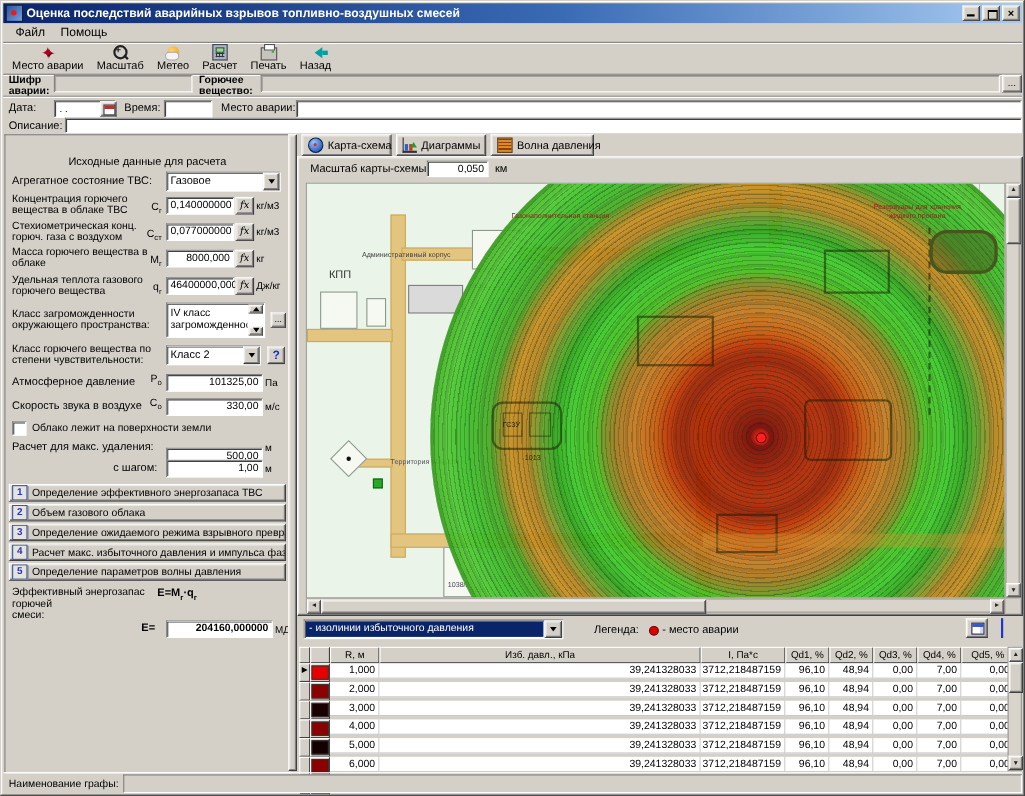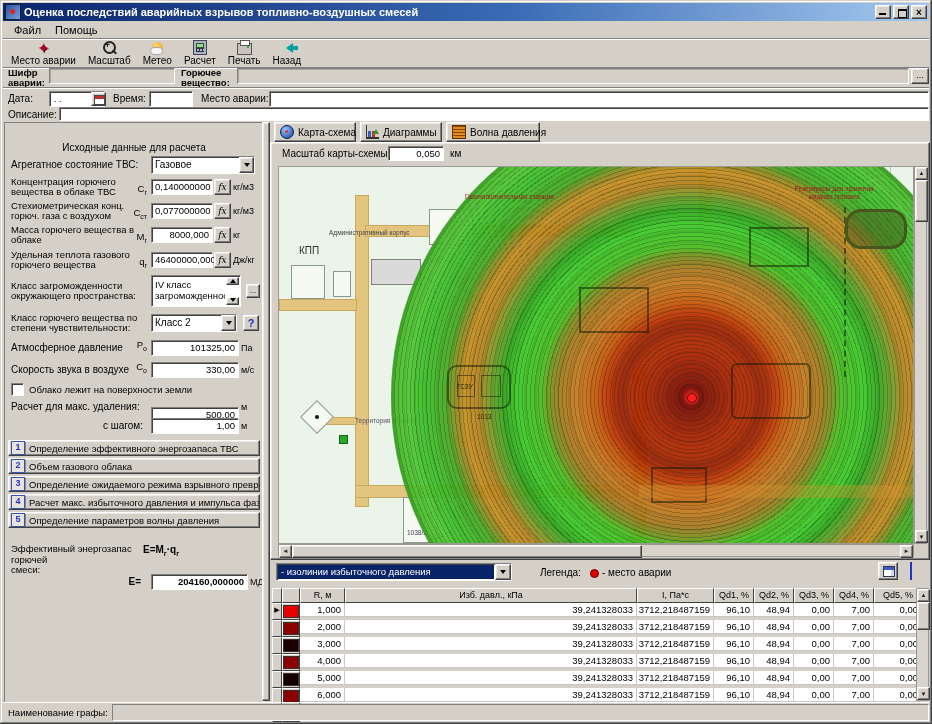--- a/index.html
+++ b/index.html
@@ -315,21 +315,21 @@
       <div class="step btn3d">
           <span class="stepnum">4</span>
           <span>Расчет макс. избыточного давления и импульса фазы сжатия</span>
         </div>
       <div class="step btn3d">
           <span class="stepnum">5</span>
           <span>Определение параметров волны давления</span>
         </div>
     </div>
 
-    <div class="lp-row" style="height:28px;align-items:flex-start;margin-top:16px;">
+    <div class="lp-row" style="height:28px;align-items:flex-start;margin-top:6px;">
       <div class="lp-lbl" style="width:132px;"><span>Эффективный энергозапас горючей</span><br><span>смеси:</span></div>
       <div style="font-weight:bold;font-size:10px;"><span>E=M</span><sub>г</sub><span>·q</span><sub>г</sub></div>
     </div>
 
     <div class="lp-row" style="height:20px;">
       <div class="lp-lbl" style="text-align:right;padding-right:10px;font-weight:bold;font-size:10px;">E=</div>
       <div class="edit" style="width:97px;font-weight:bold;">204160,000000</div>
       <div class="unit">МДж</div>
     </div>
   </div>

